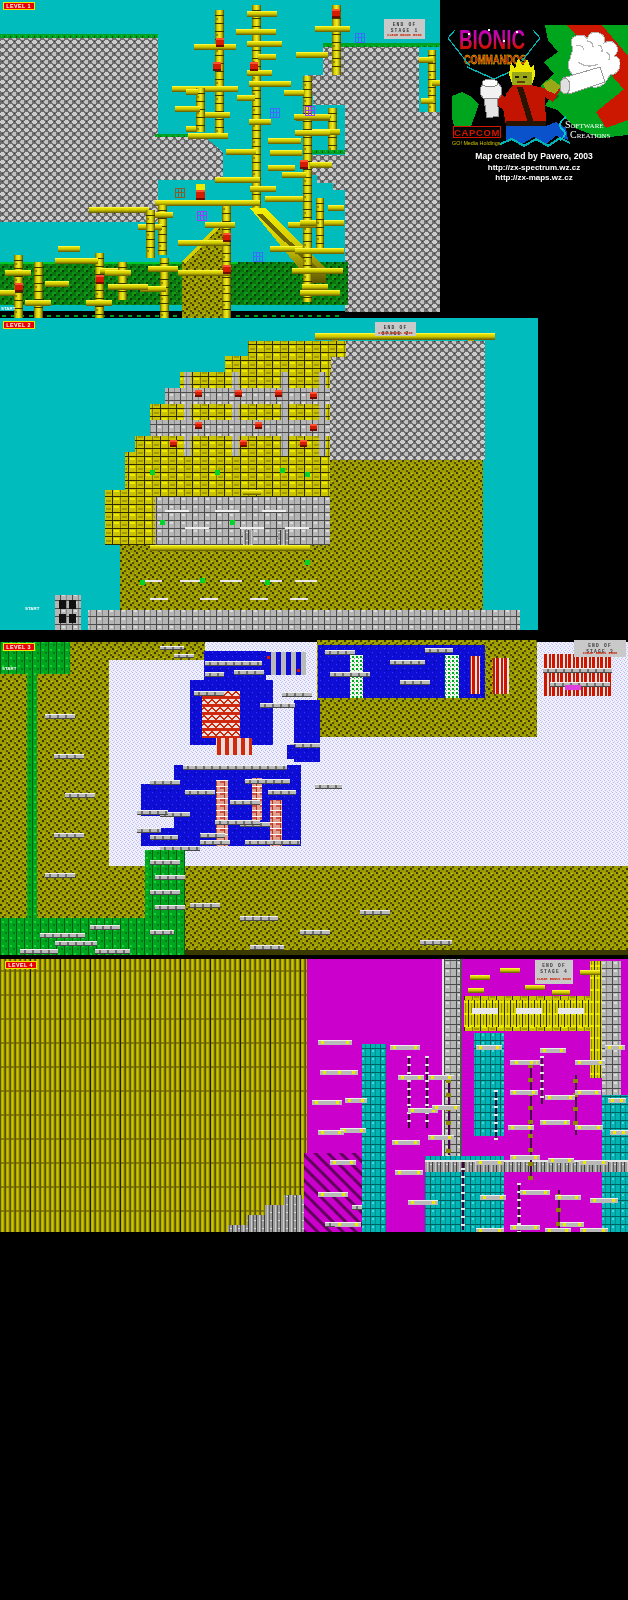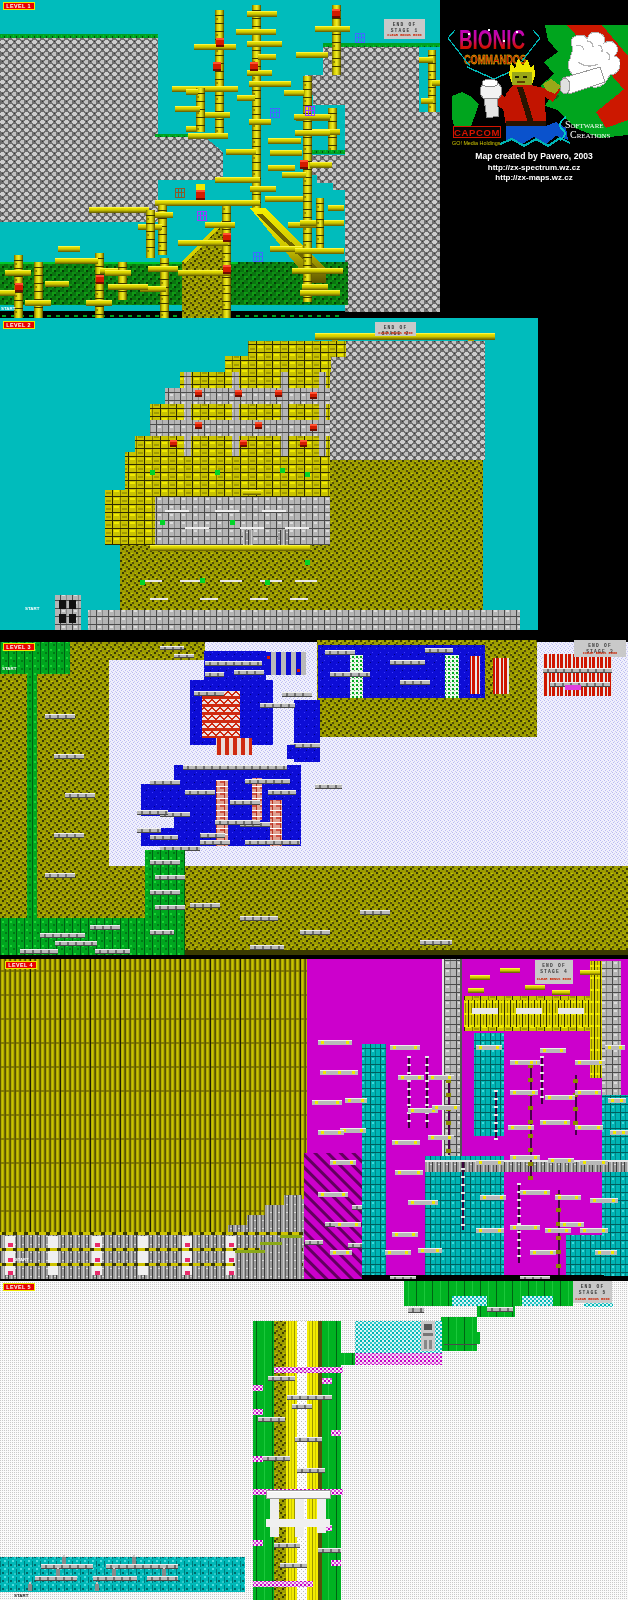--- a/index.html
+++ b/index.html
@@ -1,15 +1,15 @@
 <!DOCTYPE html>
 <html><head><meta charset="utf-8">
 <style>
 html,body{margin:0;padding:0;background:#000;}
-#map{position:relative;width:628px;height:1600px;font-family:"Liberation Sans",sans-serif;}
+#map{position:relative;width:628px;height:1232px;font-family:"Liberation Sans",sans-serif;}
 </style></head><body>
 <div id="map">
 <svg width="628" height="1600" viewBox="0 0 628 1600" shape-rendering="crispEdges" xmlns="http://www.w3.org/2000/svg">
 <defs>
 <pattern id="rock" width="8" height="8" patternUnits="userSpaceOnUse">
           <rect width="8" height="8" fill="#6e6e6e"></rect>
           <ellipse cx="2.5" cy="2" rx="2.7" ry="1.9" fill="#cdcdcd"></ellipse>
           <ellipse cx="6.5" cy="6" rx="2.7" ry="1.9" fill="#c0c0c0"></ellipse>
           <rect x="6" y="1" width="1" height="1" fill="#383838"></rect>
           <rect x="2" y="5" width="1" height="1" fill="#383838"></rect>

